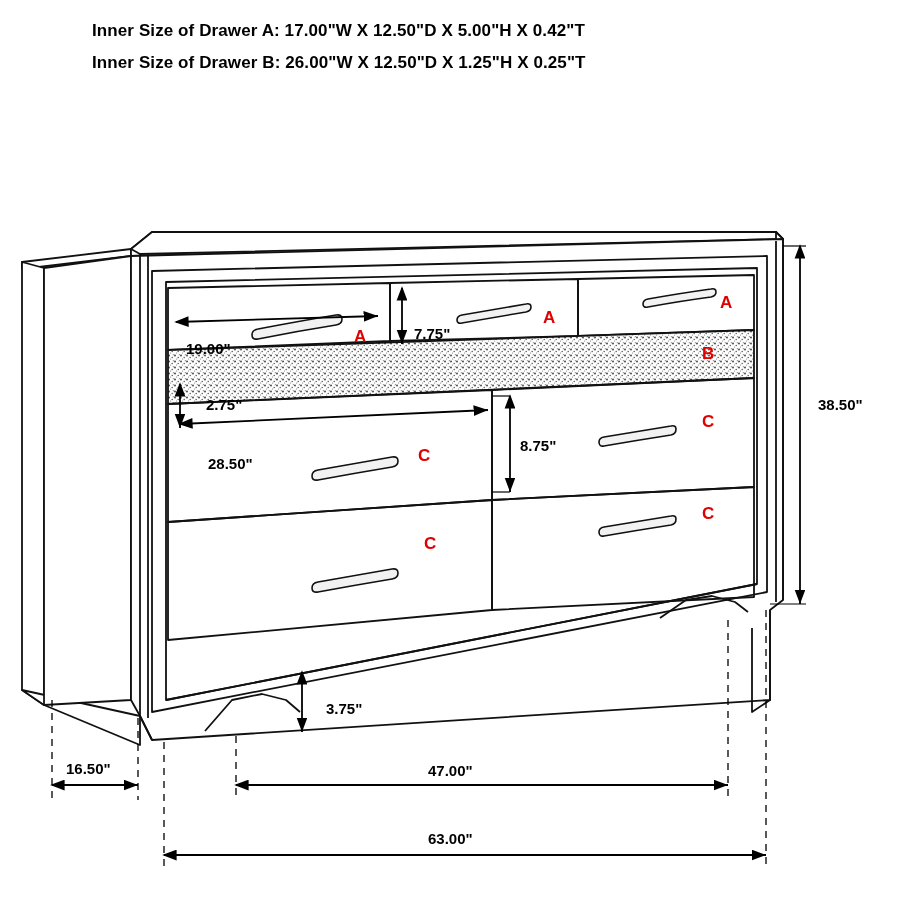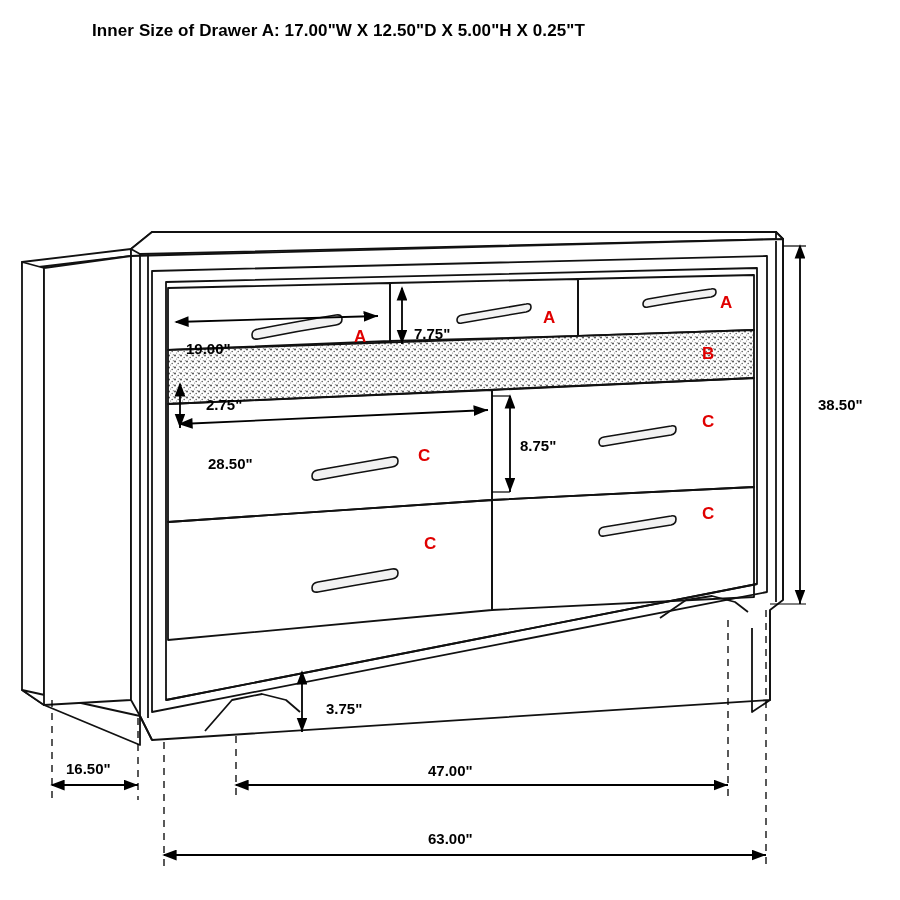--- a/index.html
+++ b/index.html
@@ -24,21 +24,22 @@
   }
   .lbl{
     position:absolute;font-weight:bold;font-size:17px;color:#e00000;white-space:nowrap;
   }
 </style>
 </head>
 <body>
 
 <div id="stage">
 
-  <div class="hdr l1">Inner Size of Drawer A: 17.00"W X 12.50"D X 5.00"H X 0.25"T</div>
+  <div class="hdr l1">Inner Size of Drawer A: 17.00"W X 12.50"D X 5.00"H X 0.42"T</div>
+  <div class="hdr l2">Inner Size of Drawer B: 26.00"W X 12.50"D X 1.25"H X 0.25"T</div>
 
   <svg id="art" viewBox="0 0 900 900">
     <defs>
       <marker id="ar" markerWidth="9" markerHeight="9" refX="8" refY="3" orient="auto" markerUnits="strokeWidth">
         <path d="M0,0 L8,3 L0,6 z" fill="#000"></path>
       </marker>
       <marker id="ar2" markerWidth="9" markerHeight="9" refX="1" refY="3" orient="auto" markerUnits="strokeWidth">
         <path d="M8,0 L0,3 L8,6 z" fill="#000"></path>
       </marker>
       <pattern id="glitter" width="6" height="6" patternUnits="userSpaceOnUse">

